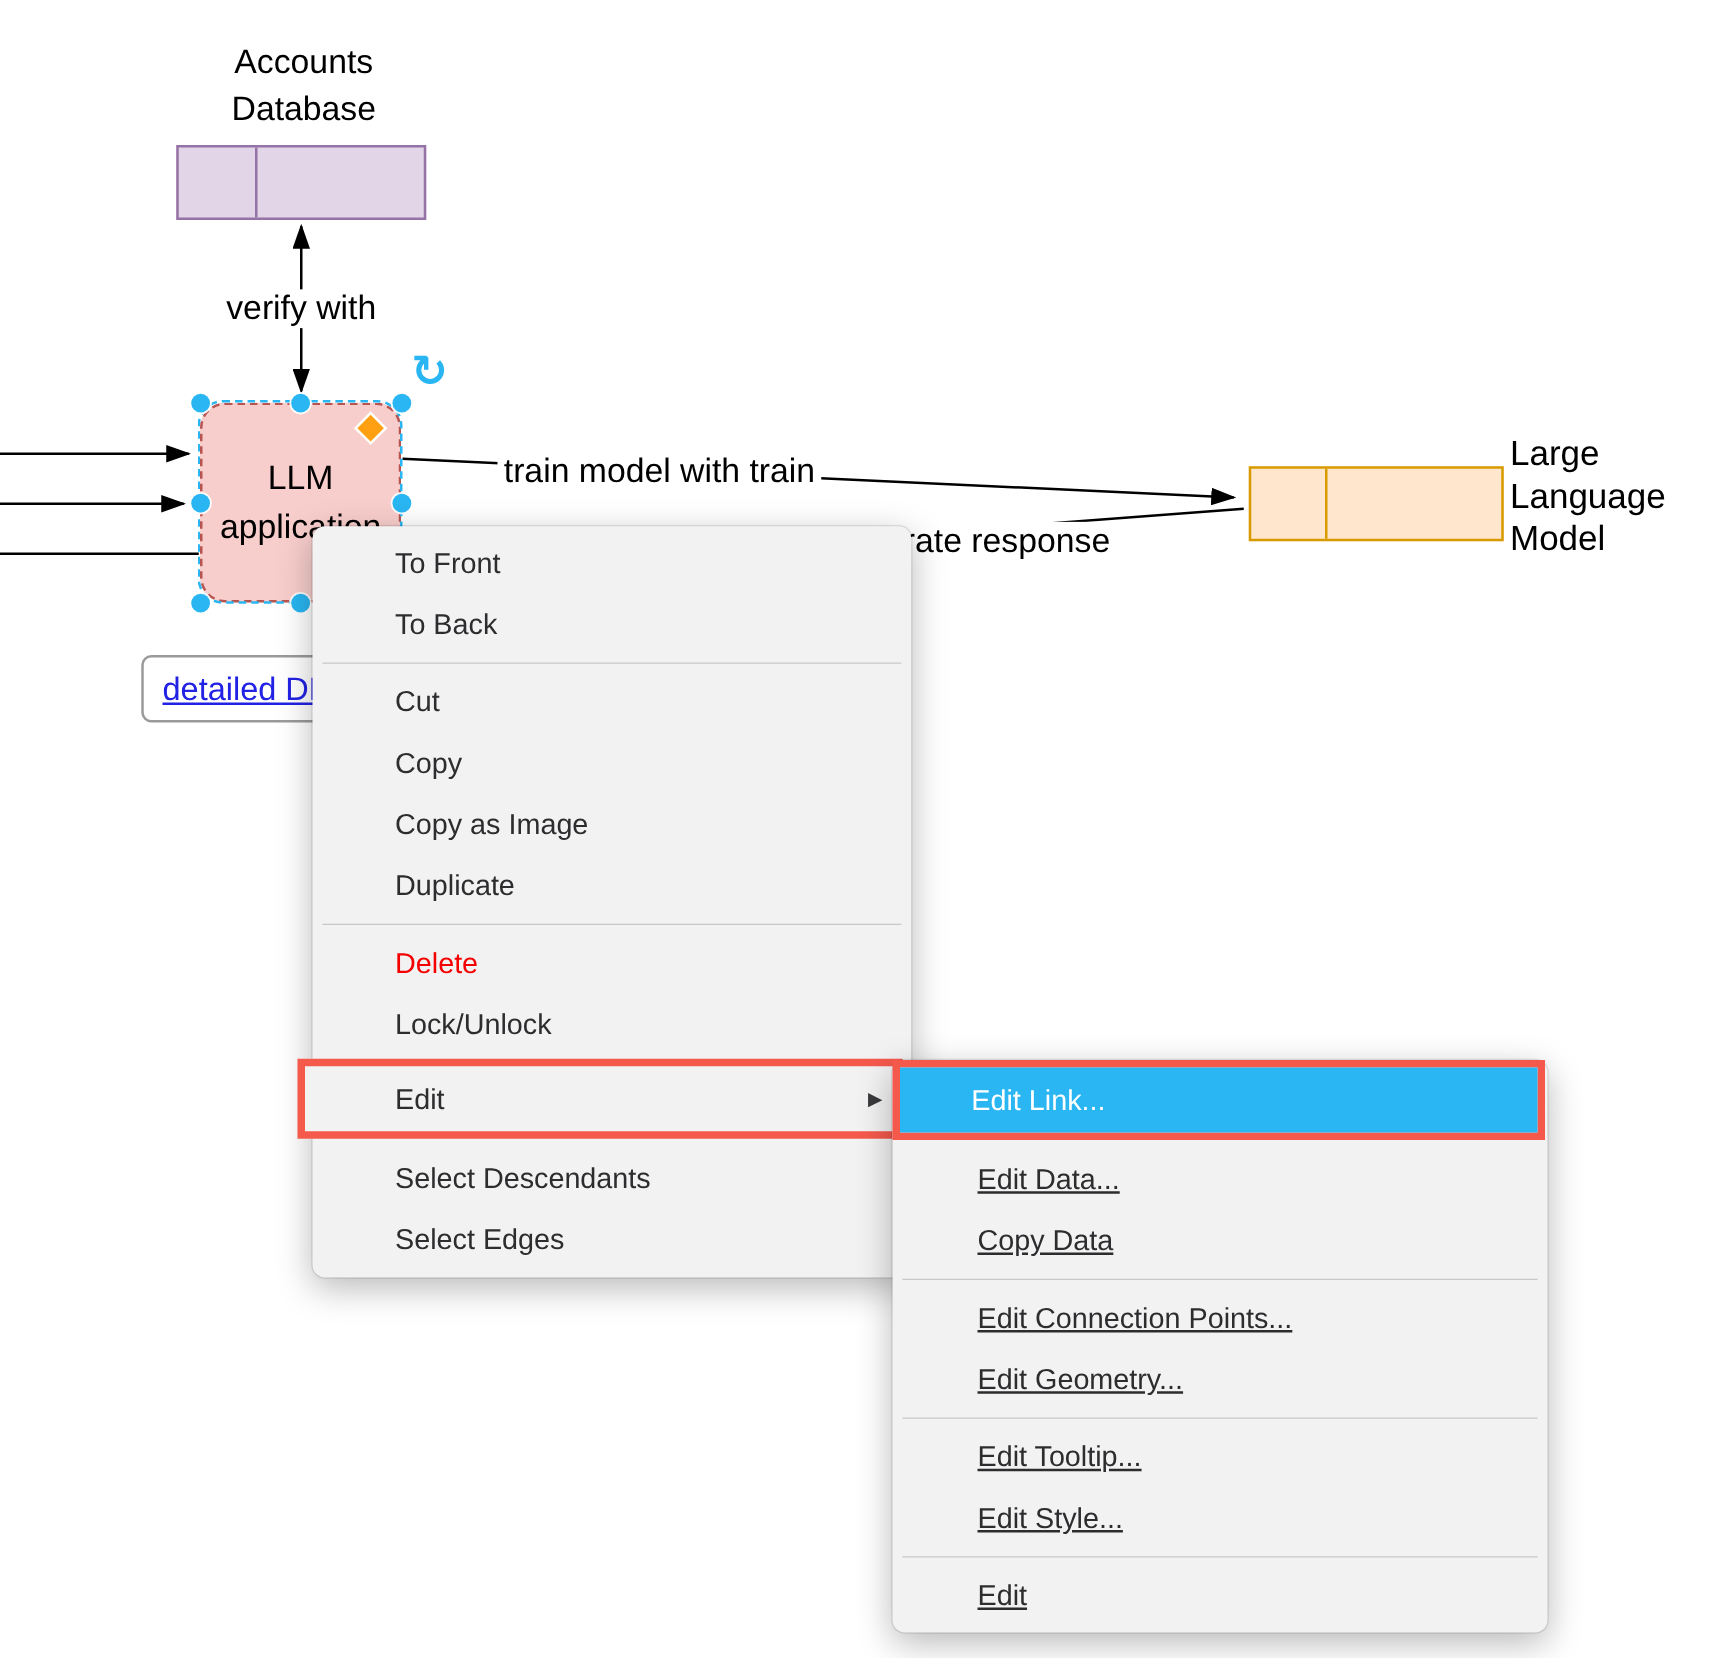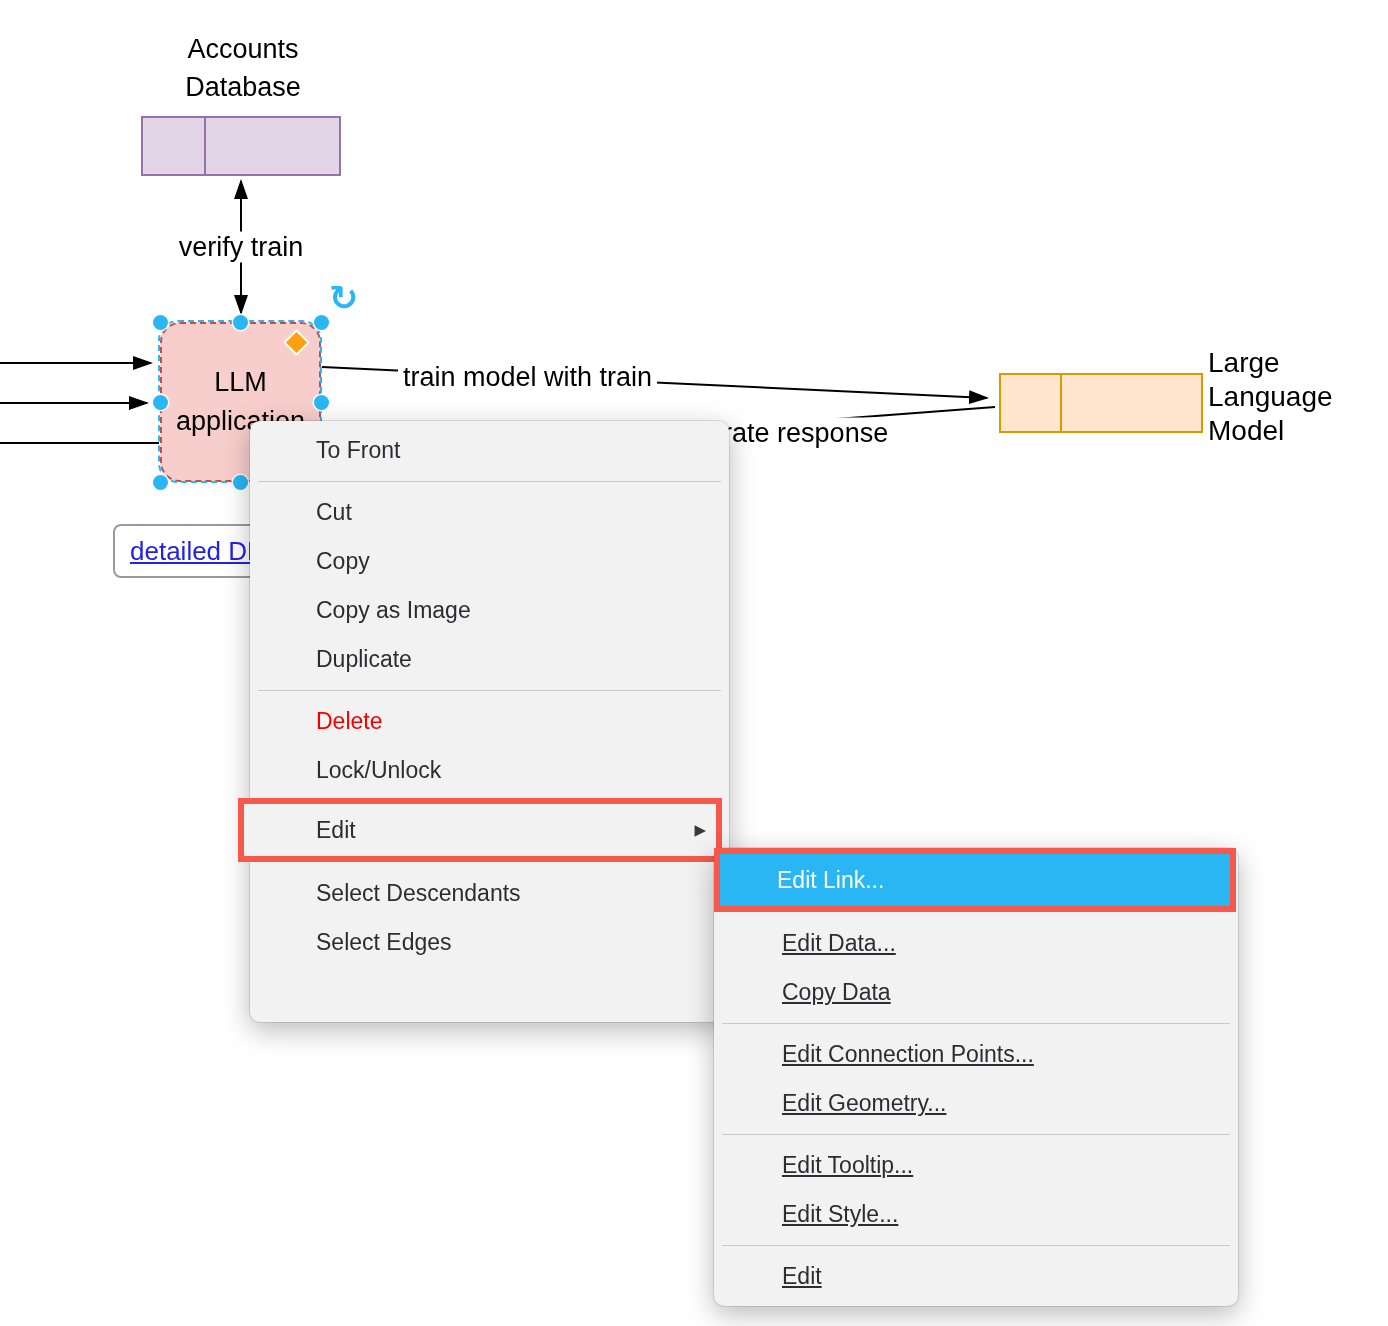--- a/index.html
+++ b/index.html
@@ -110,21 +110,21 @@
     <line x1="770" y1="424" x2="995" y2="407"></line>
   </g>
 </svg>
 
 <div class="free-label accounts-label">Accounts Database</div>
 
 <div class="node db-node">
   <div class="divider"></div>
 </div>
 
-<div class="edge-label verify-label">verify train</div>
+<div class="edge-label verify-label">verify with</div>
 
 <div class="node app-node">
   <div class="node-label">LLM application</div>
 </div>
 
 <div class="edge-label train-label">train model with train</div>
 
 <div class="edge-label gen-label">generate response</div>
 
 <div class="node model-node">
@@ -144,20 +144,21 @@
 <div class="handle" style="left:153px;top:395px;"></div>
 <div class="handle" style="left:314px;top:395px;"></div>
 <div class="handle" style="left:153px;top:475px;"></div>
 <div class="handle" style="left:233px;top:475px;"></div>
 <div class="handle" style="left:314px;top:475px;"></div>
 <div class="diamond"></div>
 <div class="rotate-handle">↻</div>
 
 <div class="menu main-menu">
   <div class="mi">To Front</div>
+  <div class="mi">To Back</div>
   <div class="msep"></div>
   <div class="mi">Cut</div>
   <div class="mi">Copy</div>
   <div class="mi">Copy as Image</div>
   <div class="mi">Duplicate</div>
   <div class="msep"></div>
   <div class="mi danger">Delete</div>
   <div class="mi">Lock/Unlock</div>
   <div class="redbox redbox-edit">
     <div class="mi">

